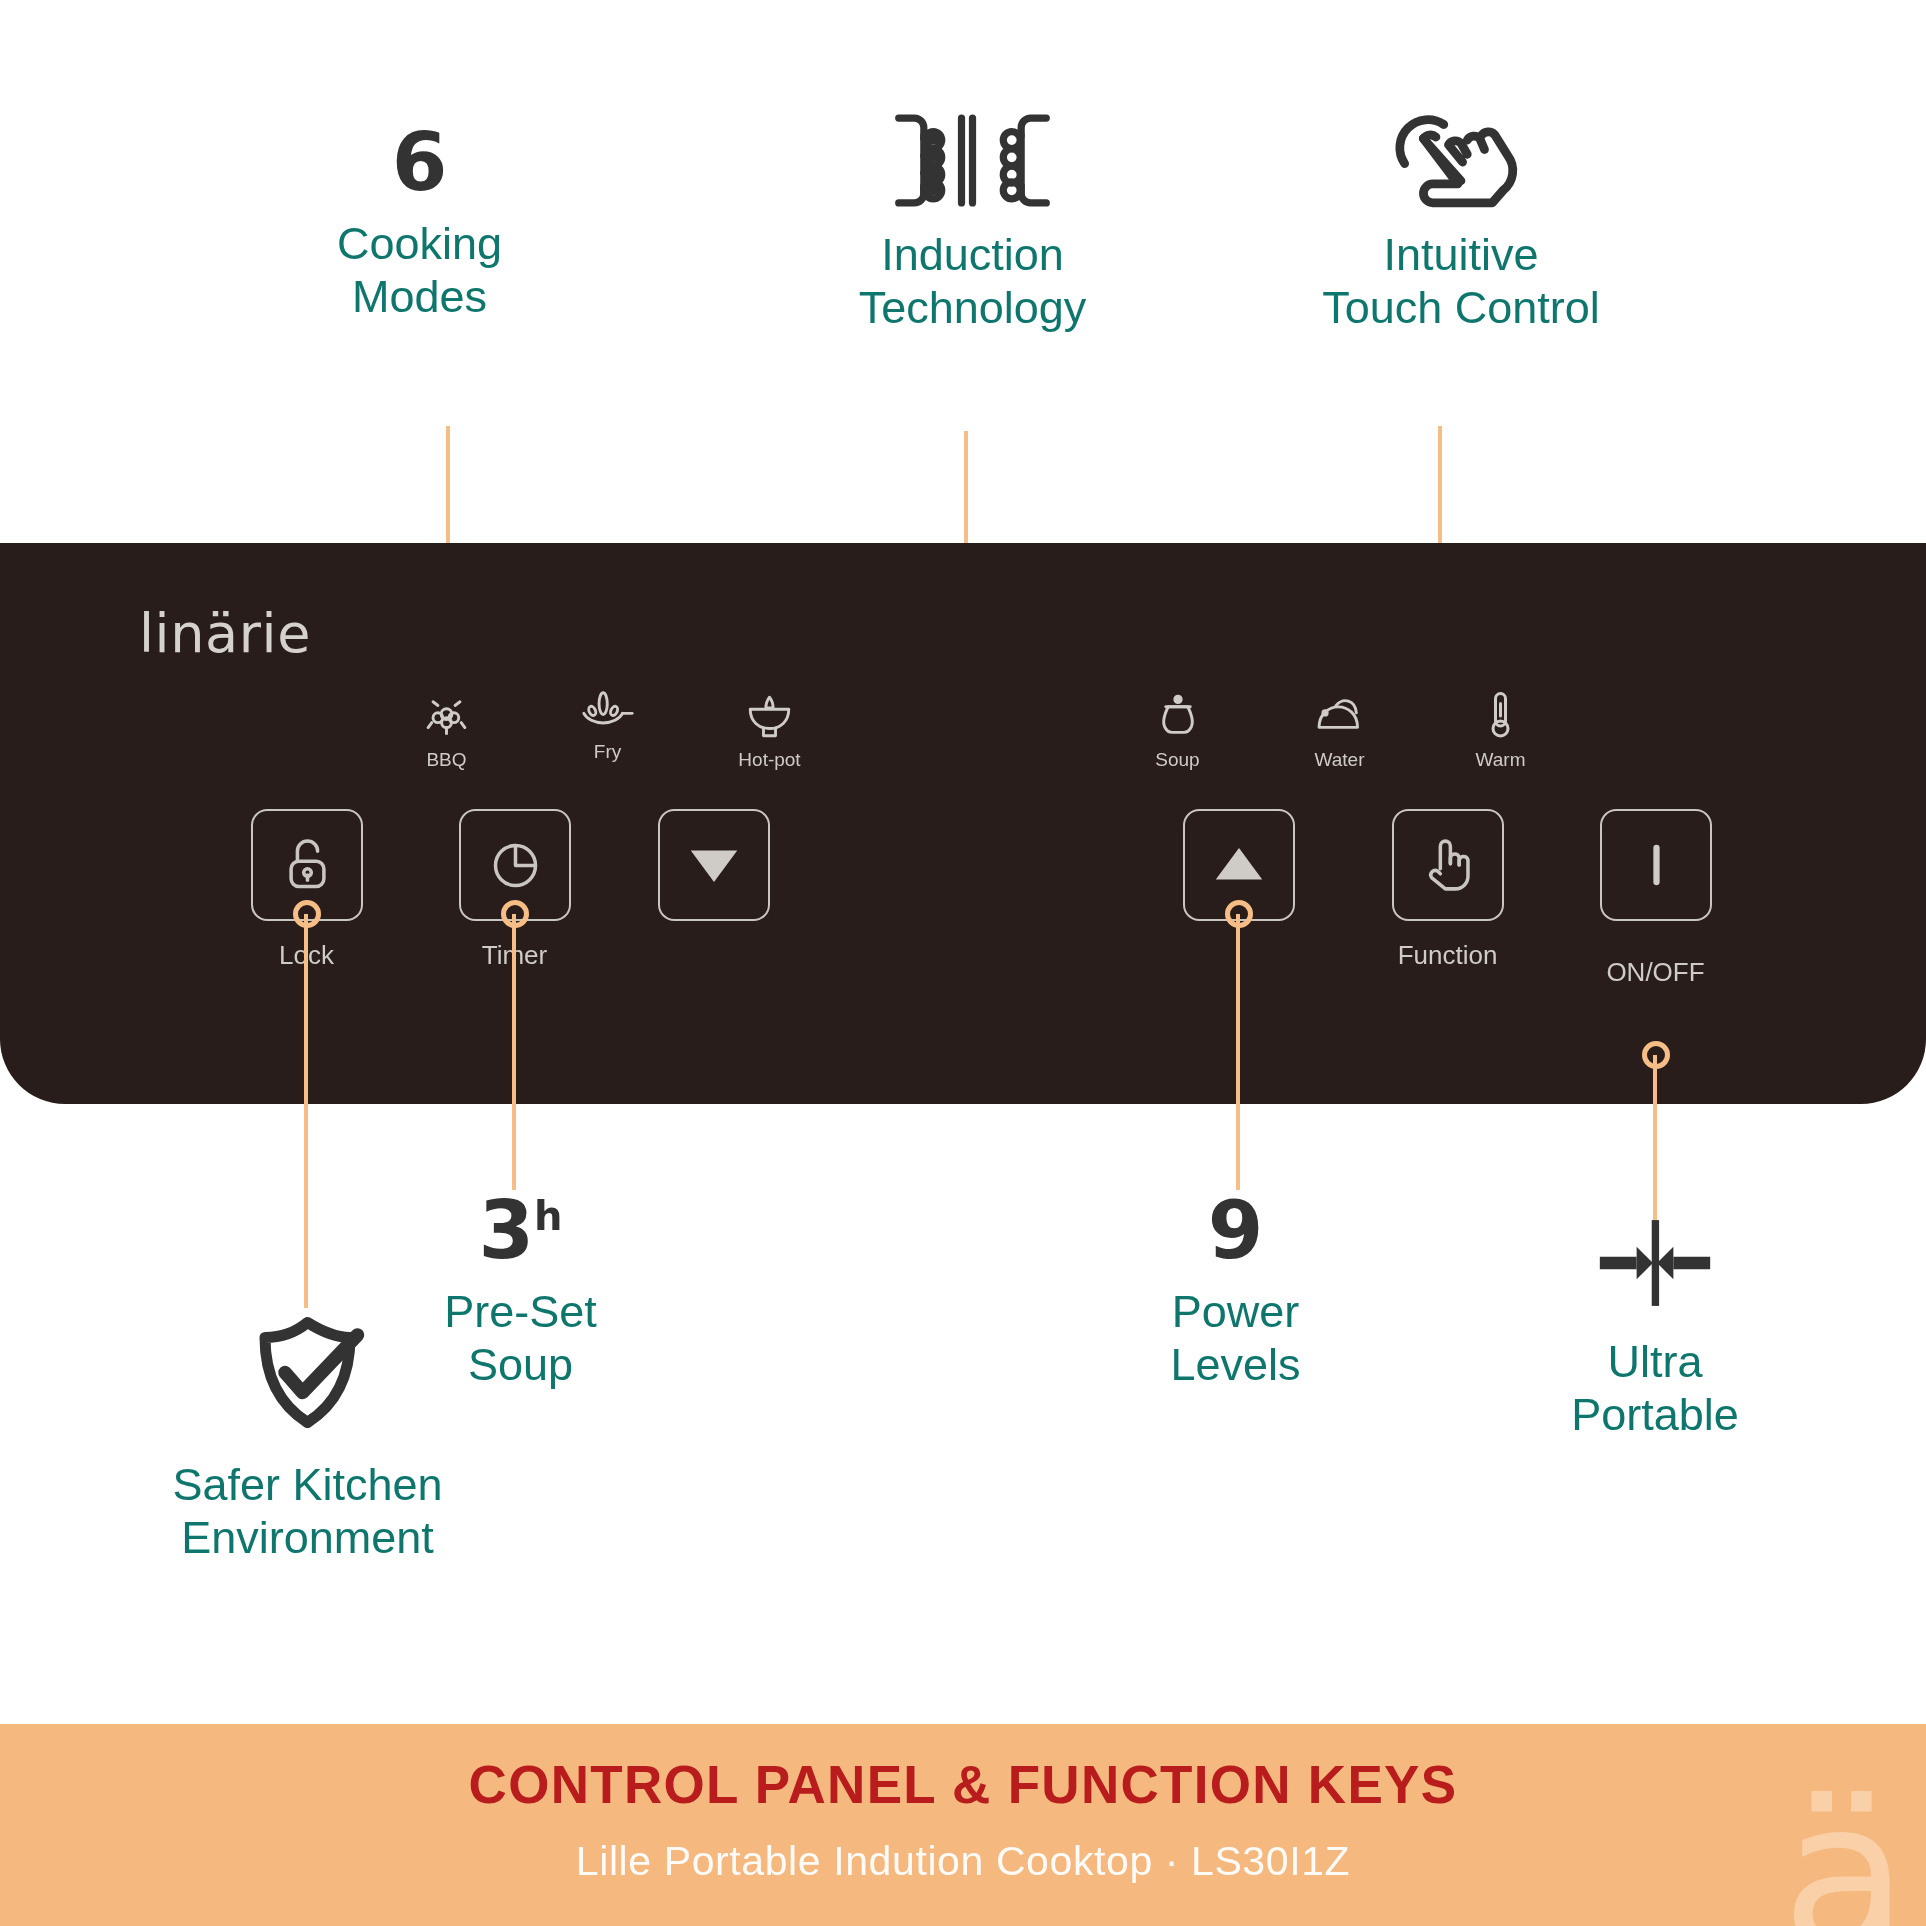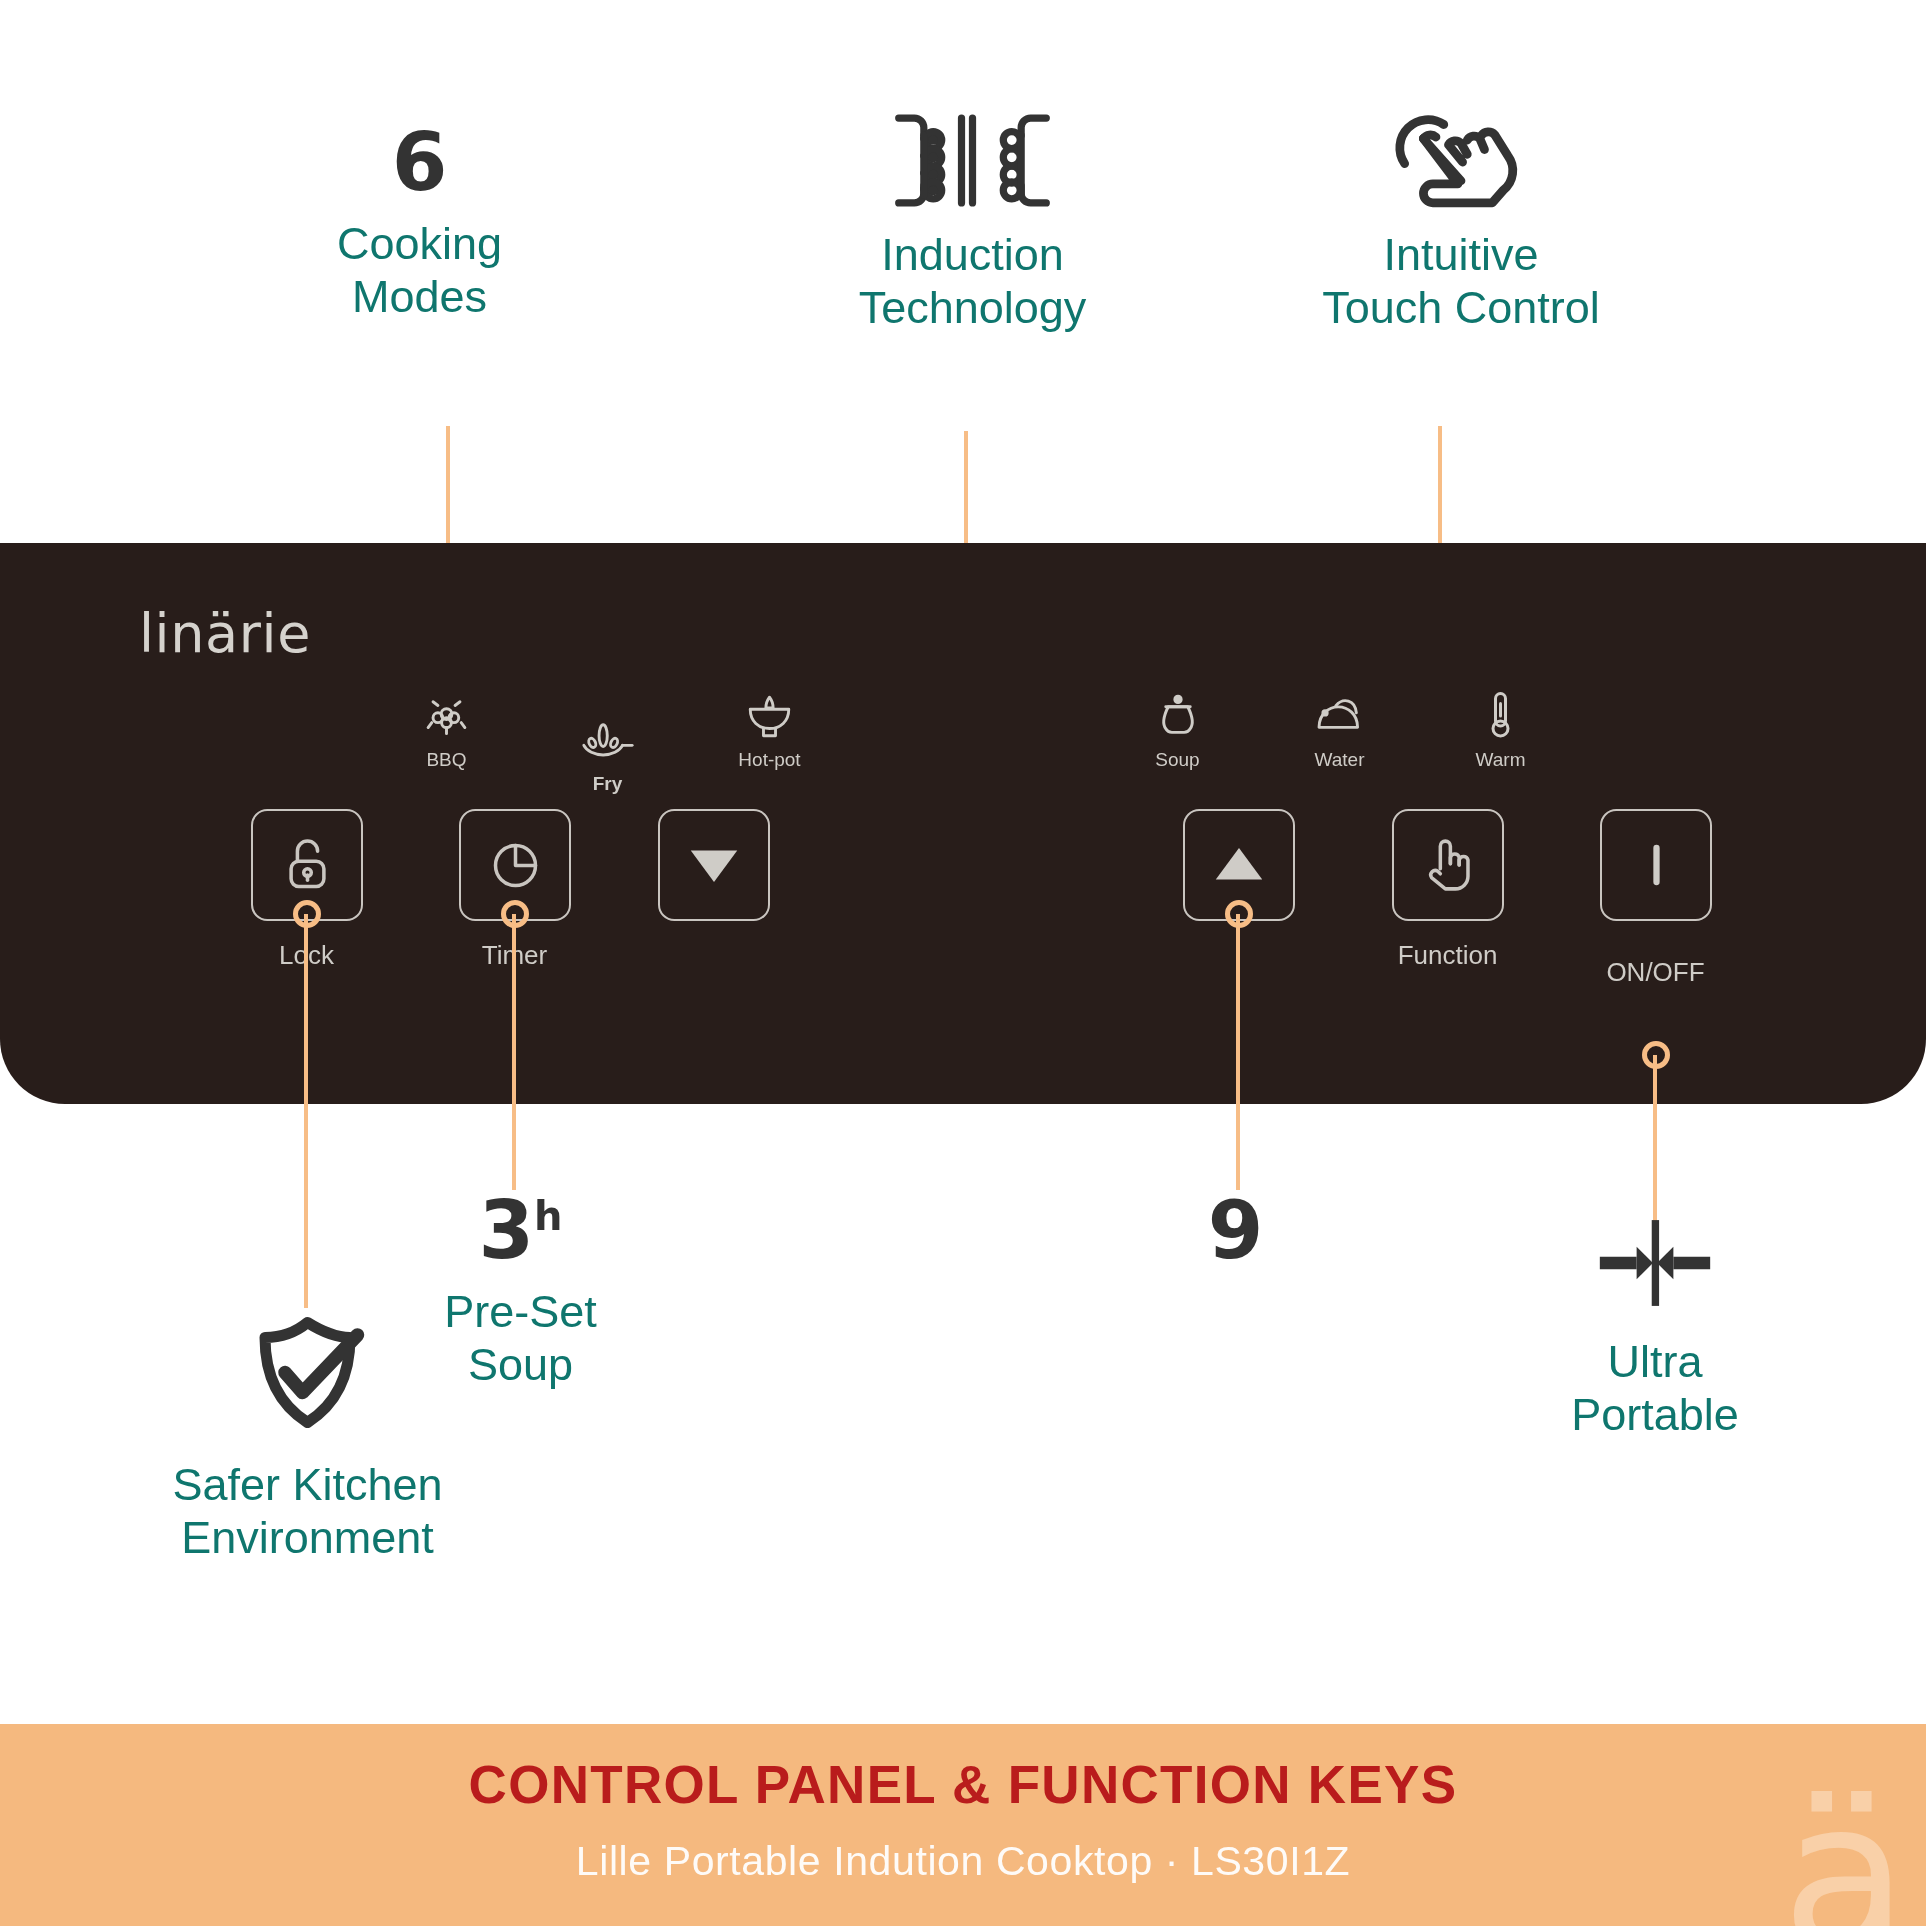--- a/index.html
+++ b/index.html
@@ -158,21 +158,21 @@
           <circle cx="13" cy="21" r="4"></circle>
         <circle cx="26" cy="21" r="4"></circle>
           <circle cx="20" cy="25" r="4"></circle>
         <path d="M8 25 L5 29 M32 25 L35 29 M20 29 L20 34"></path>
         <path d="M27 11 L31 8 M13 11 L9 8"></path>
       </svg>
     </div>
     <div class="mlabel">BBQ</div>
   </div>
 
-  <div class="mode" style="left:545px; top:712px;font-weight:bold;">
+  <div class="mode" style="left:545px; top:680px;">
     <div class="glyph">
       <svg width="58" height="49" viewBox="0 0 48 40" fill="none" stroke="#cfccc7" stroke-width="2.4" stroke-linecap="round" stroke-linejoin="round">
         <ellipse cx="20" cy="16" rx="3.4" ry="9"></ellipse>
         <ellipse cx="11" cy="22" rx="2.6" ry="4" transform="rotate(-25 11 22)"></ellipse>
         <ellipse cx="29" cy="22" rx="2.6" ry="4" transform="rotate(25 29 22)"></ellipse>
         <path d="M4 24 a17 12 0 0 0 32 0"></path>
         <path d="M36 24 H44"></path>
       </svg>
     </div>
     <div class="mlabel">Fry</div>
@@ -294,20 +294,22 @@
   <div class="feat" style="left:351px; top:1191px; width:339px;">
     <div class="big">
       <span>3</span><sup>h</sup>
     </div>
     <div class="cap">Pre-Set
 Soup</div>
   </div>
 
   <div class="feat" style="left:1066px; top:1191px; width:339px;">
     <div class="big">9</div>
+    <div class="cap">Power
+Levels</div>
   </div>
 
   <div class="feat" style="left:1492px; top:1210px; width:326px;">
     <div class="iconbox" style="height:100px;">
       <svg width="138" height="94" viewBox="0 0 66 46" fill="none" stroke="#333333" stroke-width="4.4" stroke-linecap="butt">
         <rect x="31.4" y="2" width="3.6" height="42" fill="#333333" stroke="none"></rect>
         <path d="M6 23 H24" stroke-width="6"></path>
         <polygon points="24,15 32,23 24,31" fill="#333333" stroke="none"></polygon>
         <path d="M60 23 H42" stroke-width="6"></path>
         <polygon points="42,15 34,23 42,31" fill="#333333" stroke="none"></polygon>

